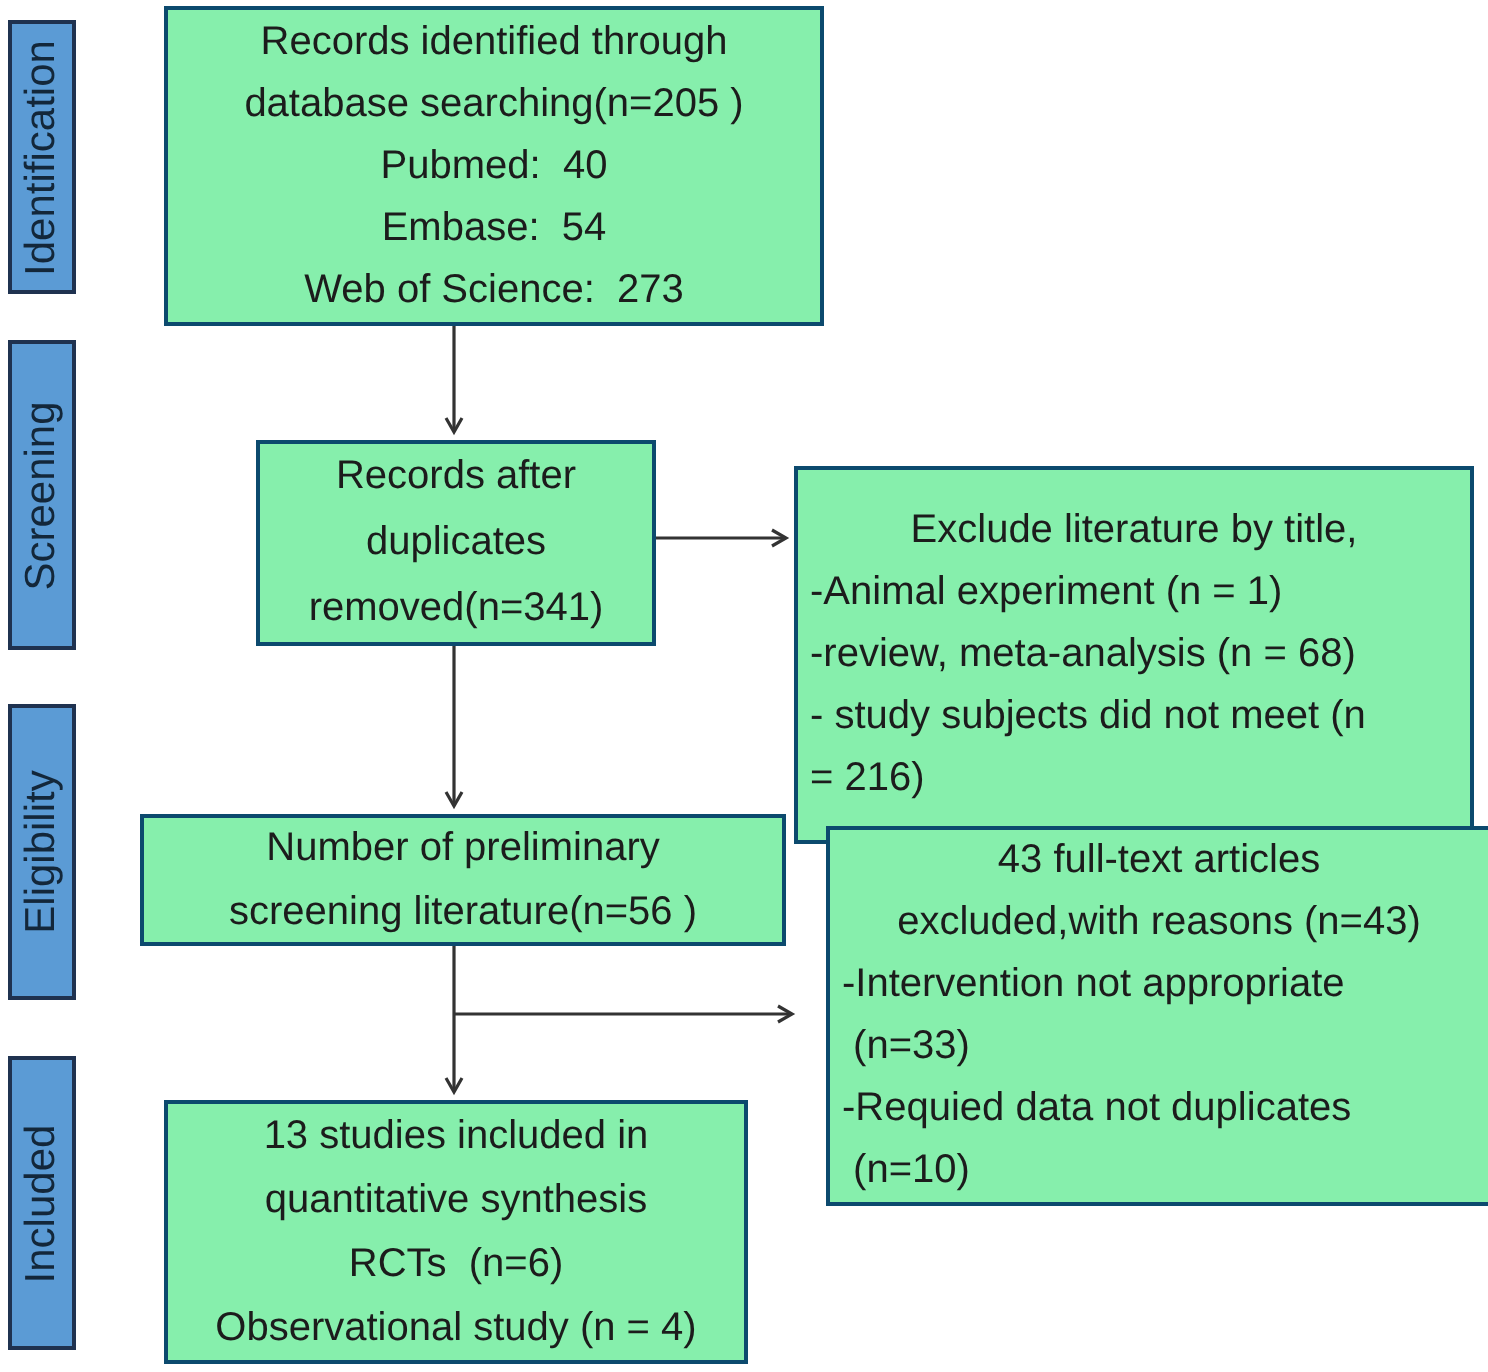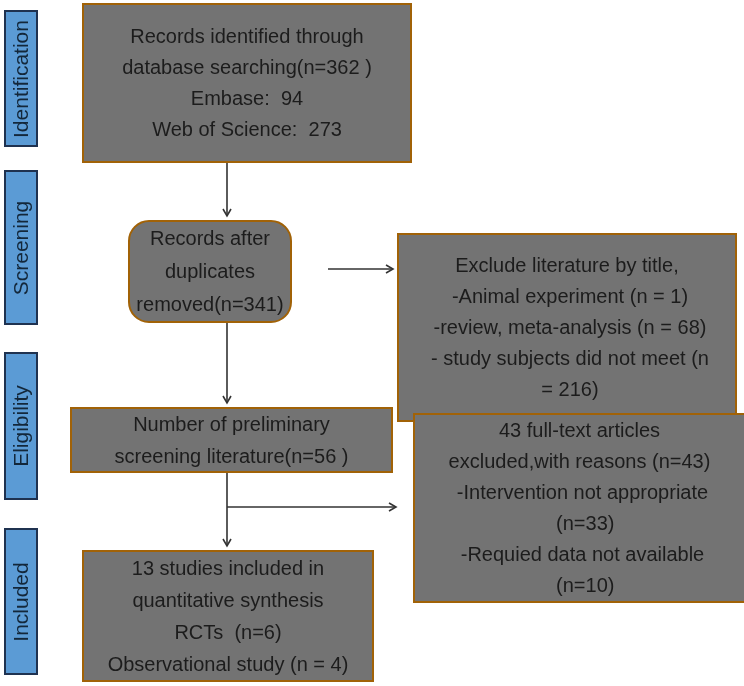--- a/index.html
+++ b/index.html
@@ -26,34 +26,34 @@
     top: 50%;
     left: 50%;
     transform: translate(-50%, -50%) rotate(-90deg);
     white-space: nowrap;
     font-size: 21px;
     color: #13273a;
   }
   
   .fbox {
     position: absolute;
-    background: #737373;
-    border: 2px solid #a16207;
+    background: #86efac;
+    border: 2px solid #0c4a6e;
     box-sizing: border-box;
     display: flex;
     flex-direction: column;
     justify-content: center;
   }
   .line {
     white-space: pre;
     font-size: 20px;
     line-height: 31px;
   }
   .c { text-align: center; }
-  .l { text-align: center; padding-left: 6px; }
+  .l { text-align: left; padding-left: 6px; }
   .lh32 .line { line-height: 32px; }
   .lh33 .line { line-height: 33px; }
   
   .arrows {
     position: absolute;
     top: 0; left: 0;
     width: 744px; height: 686px;
     pointer-events: none;
   }
 </style>
@@ -70,26 +70,27 @@
   </div>
   <div class="side-box" style="top:352px; height:148px;">
     <span class="vtext">Eligibility</span>
   </div>
   <div class="side-box" style="top:528px; height:147px;">
     <span class="vtext">Included</span>
   </div>
 
   <div class="fbox" style="left:82px; top:3px; width:330px; height:160px;">
     <div class="line c">Records identified through</div>
-    <div class="line c">database searching(n=362 )</div>
-    <div class="line c">Embase:  94</div>
+    <div class="line c">database searching(n=205 )</div>
+    <div class="line c">Pubmed:  40</div>
+    <div class="line c">Embase:  54</div>
     <div class="line c">Web of Science:  273</div>
   </div>
 
-  <div class="fbox lh33" style="left:128px; top:220px; width:164px; height:103px;border-radius:21px;">
+  <div class="fbox lh33" style="left:128px; top:220px; width:200px; height:103px;">
     <div class="line c">Records after</div>
     <div class="line c">duplicates</div>
     <div class="line c">removed(n=341)</div>
   </div>
 
   <div class="fbox" style="left:397px; top:189px; width:340px; height:189px;margin-top:44px;">
     <div class="line c">Exclude literature by title,</div>
     <div class="line l">-Animal experiment (n = 1)</div>
     <div class="line l">-review, meta-analysis (n = 68)</div>
     <div class="line l">- study subjects did not meet (n</div>
@@ -99,21 +100,21 @@
   <div class="fbox lh32" style="left:70px; top:407px; width:323px; height:66px;">
     <div class="line c">Number of preliminary</div>
     <div class="line c">screening literature(n=56 )</div>
   </div>
 
   <div class="fbox" style="left:413px; top:413px; width:333px; height:190px;">
     <div class="line c">43 full-text articles</div>
     <div class="line c">excluded,with reasons (n=43)</div>
     <div class="line l">-Intervention not appropriate</div>
     <div class="line l"> (n=33)</div>
-    <div class="line l">-Requied data not available</div>
+    <div class="line l">-Requied data not duplicates</div>
     <div class="line l"> (n=10)</div>
   </div>
 
   <div class="fbox lh32" style="left:82px; top:550px; width:292px; height:132px;">
     <div class="line c">13 studies included in</div>
     <div class="line c">quantitative synthesis</div>
     <div class="line c">RCTs  (n=6)</div>
     <div class="line c">Observational study (n = 4)</div>
   </div>
 

